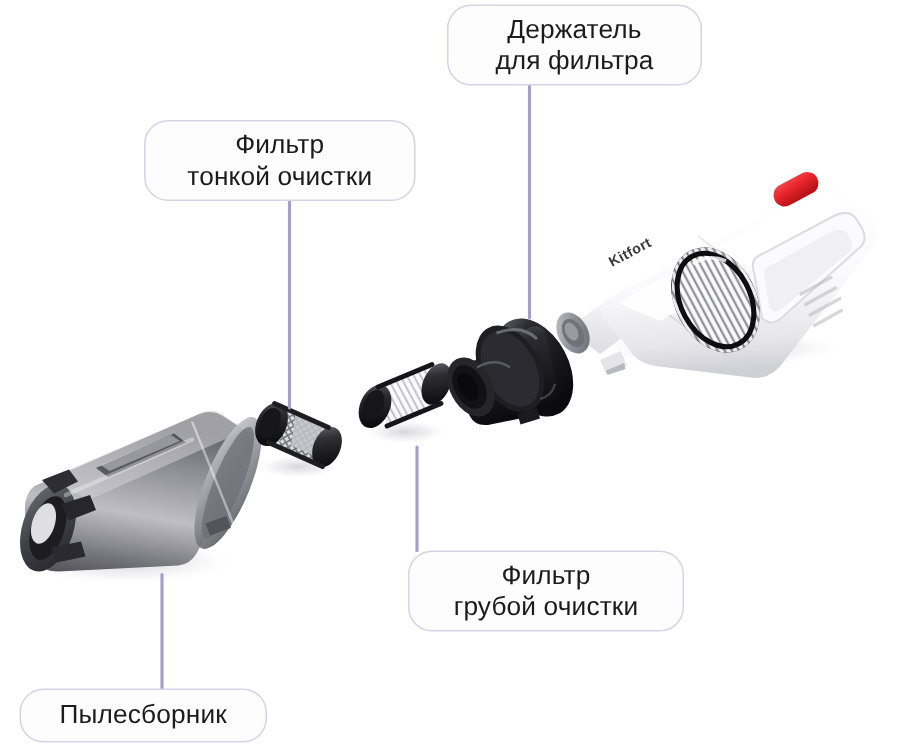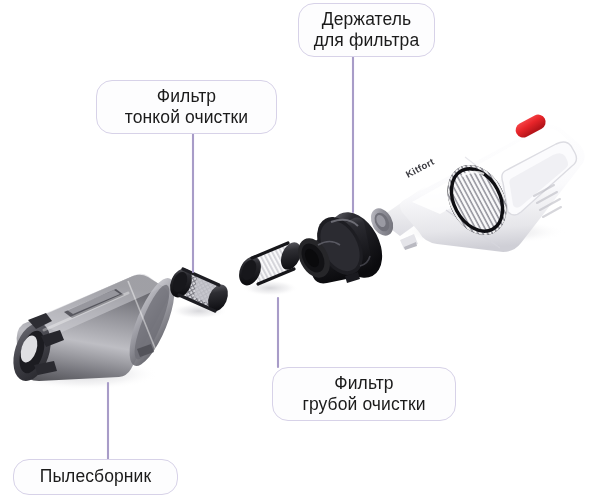--- a/index.html
+++ b/index.html
@@ -26,21 +26,21 @@
     justify-content:center;
     text-align:center;
     color:#1b1b1b;
     line-height:1.22;
     letter-spacing:.1px;
     z-index:6;
     white-space:pre-line;
   }
   .pill span{display:block;}
 
-  #pill-holder{left:298px;top:3px;width:137px;height:54px;font-size:17.5px;}
+  #pill-holder{left:298px;top:3px;width:170px;height:54px;font-size:17.5px;}
   #pill-fine{left:96px;top:80px;width:181px;height:54px;font-size:17.5px;}
   #pill-coarse{left:272px;top:367px;width:184px;height:54px;font-size:17.5px;}
   #pill-dust{left:13px;top:459px;width:165px;height:36px;font-size:17.5px;}
 </style>
 </head>
 <body>
 
 <div id="stage">
 
   <svg class="layer" viewBox="0 0 600 499">

